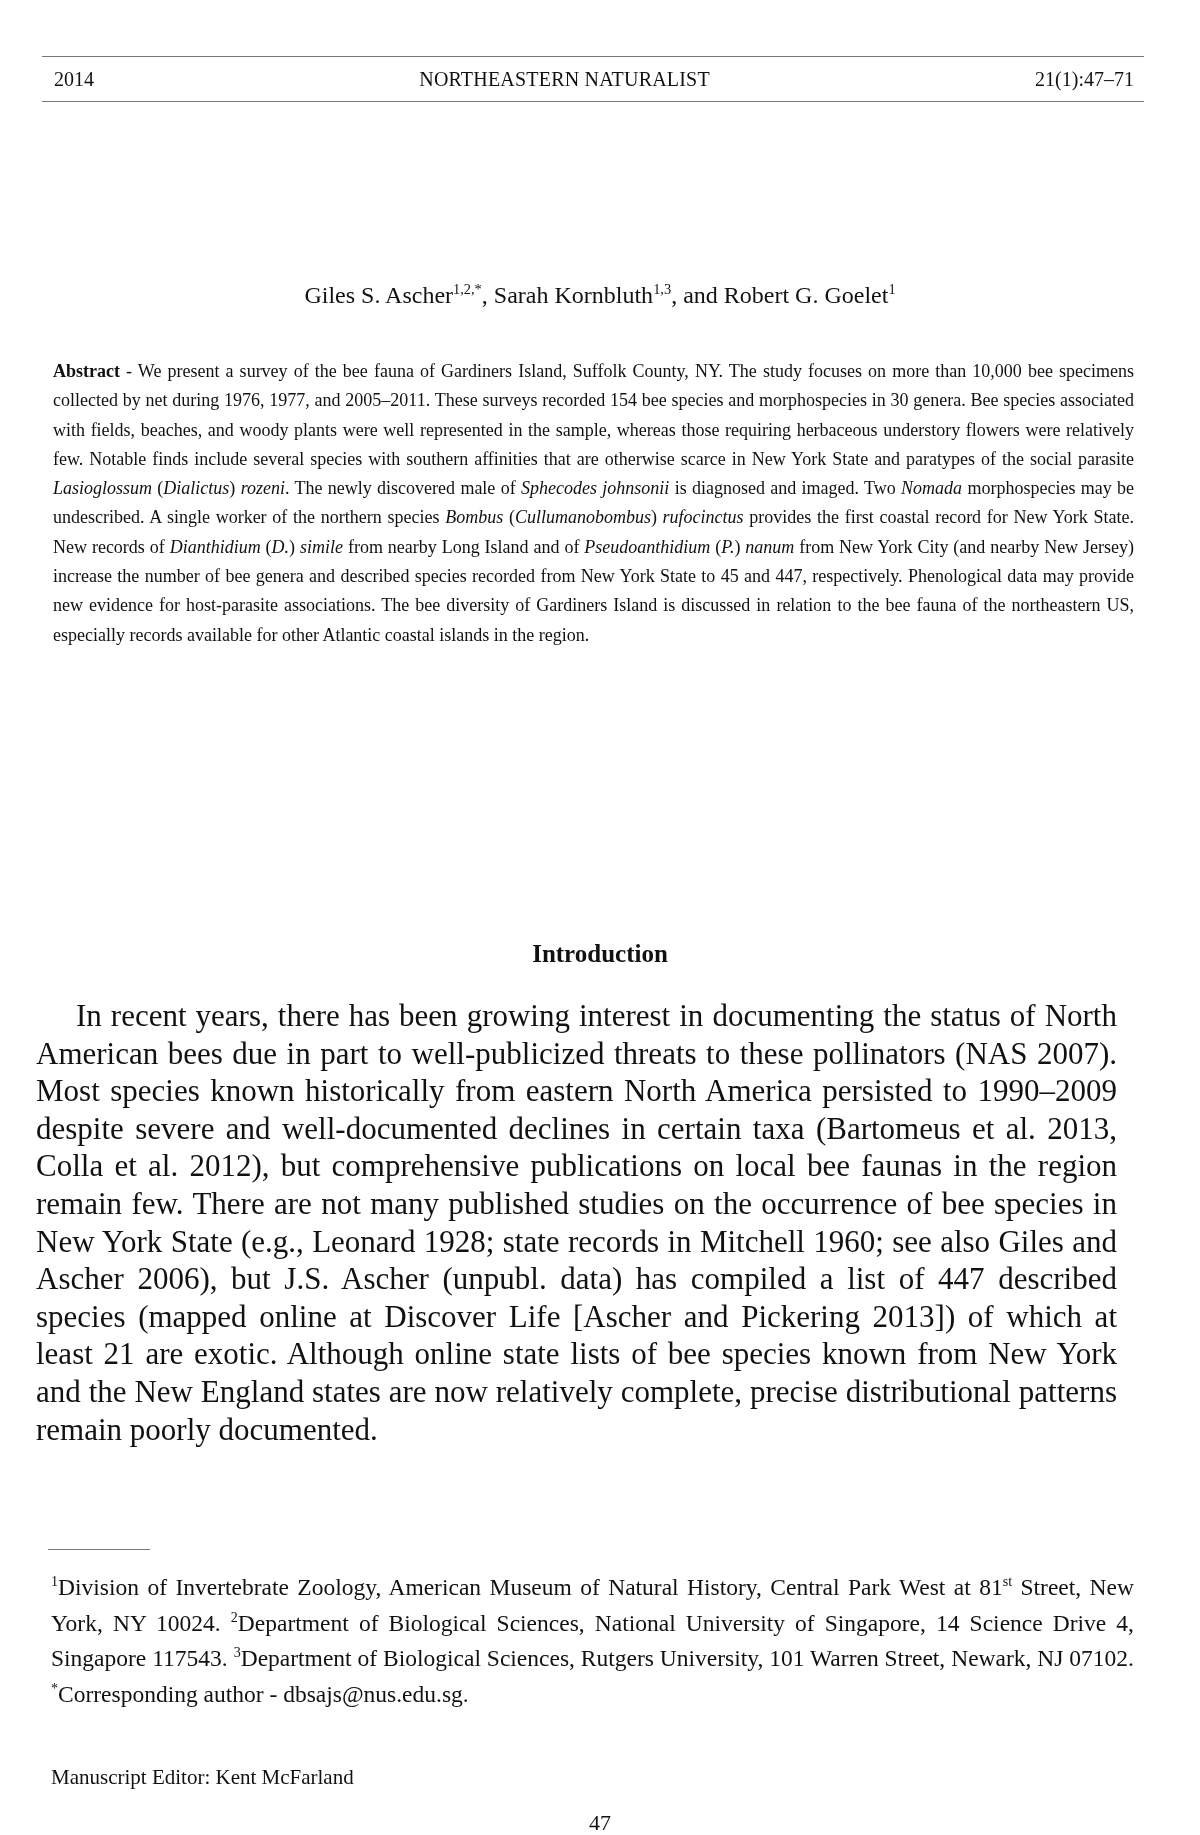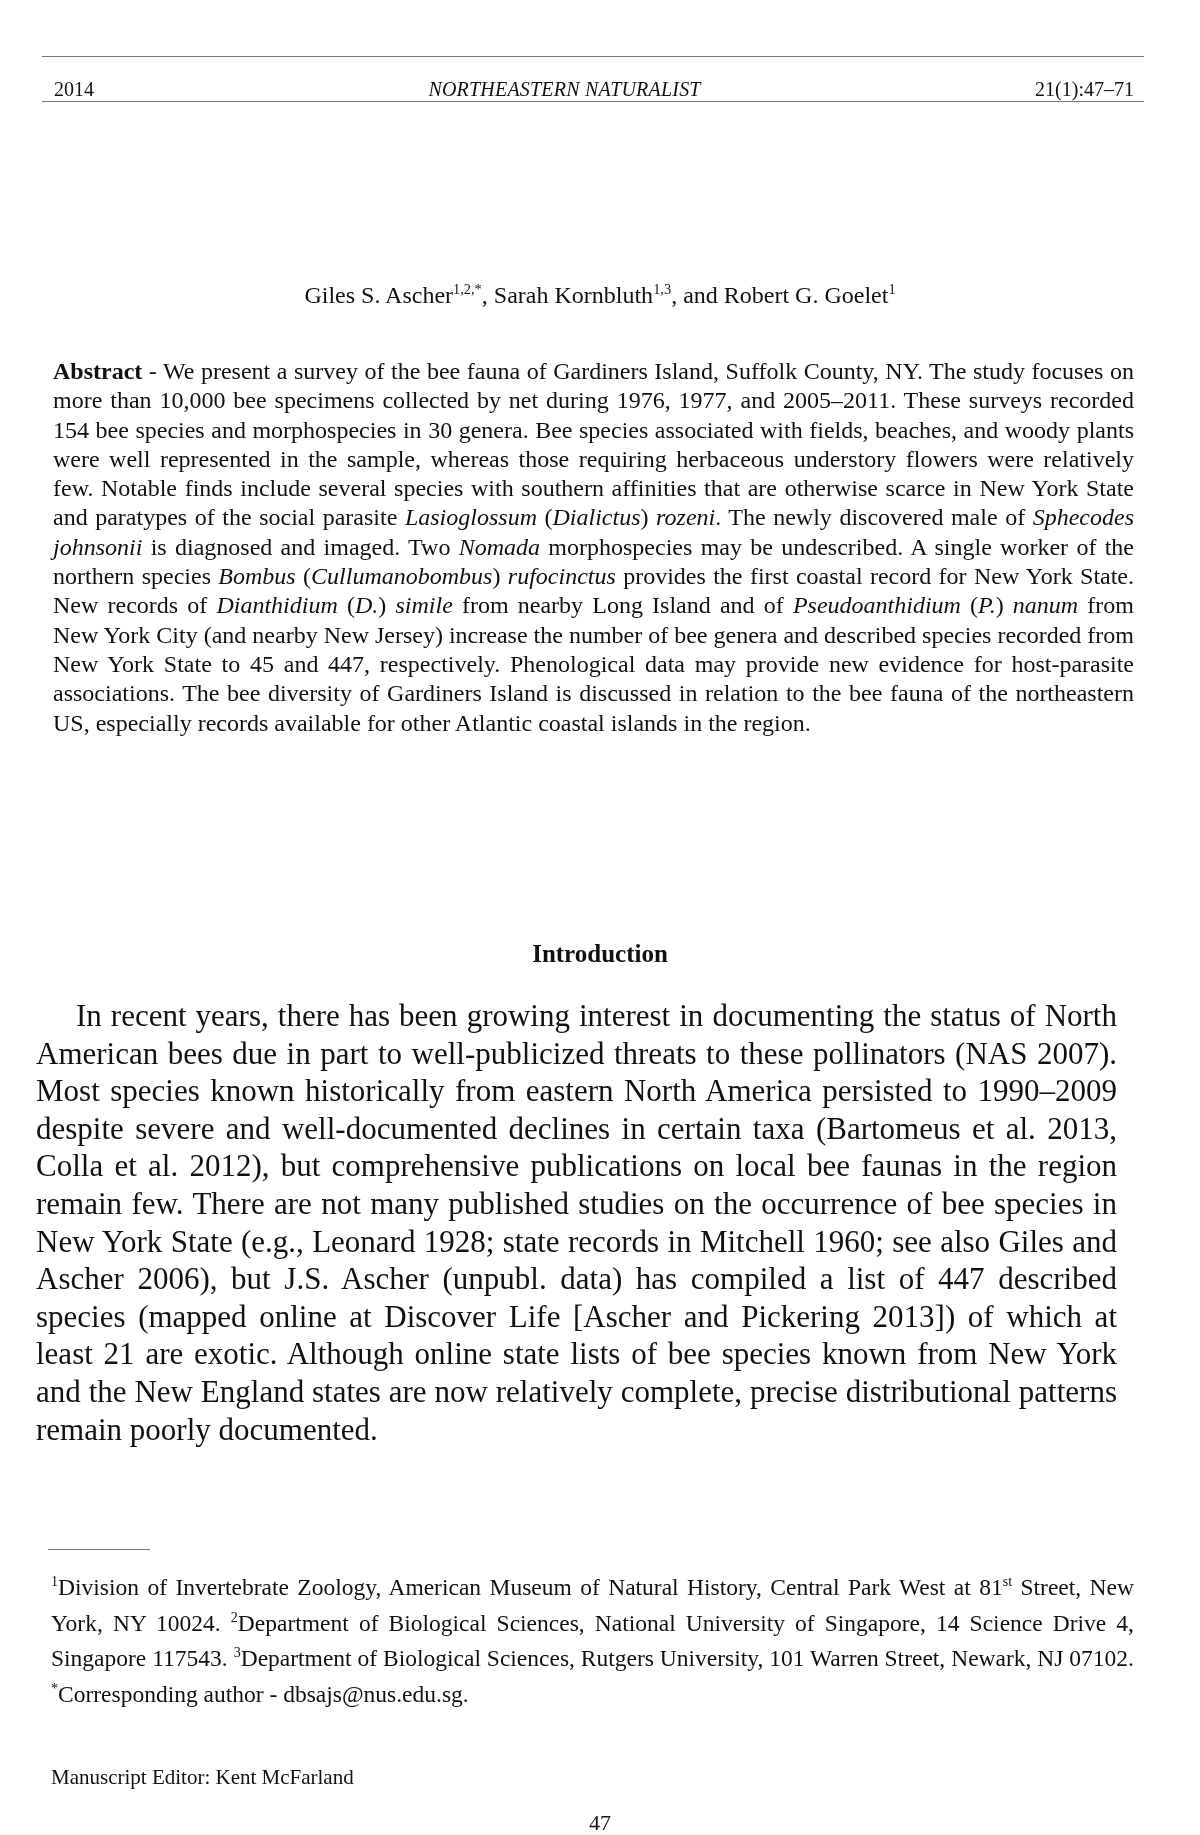--- a/index.html
+++ b/index.html
@@ -3,36 +3,36 @@
 <meta charset="utf-8">
 <style>
   html, body { margin: 0; padding: 0; background: #ffffff; }
   body {
     width: 1200px; height: 1835px; position: relative; overflow: hidden;
     font-family: "Liberation Serif", "DejaVu Serif", serif; color: #111;
   }
   .running-head {
     position: absolute; left: 42px; top: 56px; width: 1102px; height: 46px;
     border-top: 1.5px solid #777; border-bottom: 1.5px solid #777;
-    display: flex; align-items: flex-end; justify-content: space-between;
+    display: flex; align-items: center; justify-content: space-between;
     font-size: 20px; box-sizing: border-box; padding: 0 10px 0 12px;
   }
-  .running-head .journal { font-style: italic; letter-spacing: 0.2px; }
+  .running-head .journal { letter-spacing: 0.2px; }
   .title {
     position: absolute; left: 60px; width: 1080px; top: 150px;
     text-align: center; font-weight: bold; font-size: 35px; line-height: 51px;
   }
   .authors {
     position: absolute; left: 60px; width: 1080px; top: 282px;
     text-align: center; font-size: 24px;
   }
   .authors sup, .foot sup, .intro sup { font-size: 0.6em; line-height: 0; }
   .abstract {
     position: absolute; left: 53px; width: 1081px; top: 357px;
-    font-size: 24px; line-height: 29.3px; text-align: justify;
+    font-size: 18px; line-height: 29.3px; text-align: justify;
   }
   .abstract .label { font-weight: bold; }
   .section-heading {
     position: absolute; left: 0; width: 1200px; top: 940px;
     text-align: center; font-weight: bold; font-size: 25px;
   }
   .intro {
     position: absolute; left: 36px; width: 1081px; top: 997px;
     font-size: 31px; line-height: 37.6px; text-align: justify;
   }

